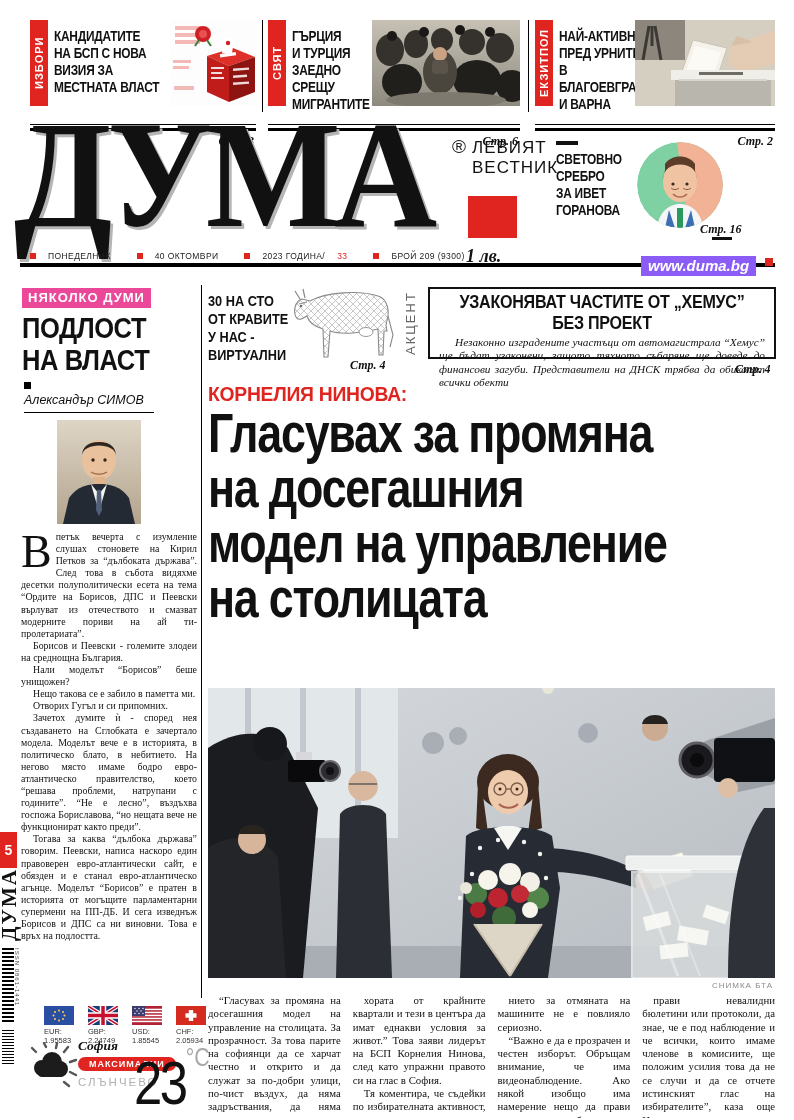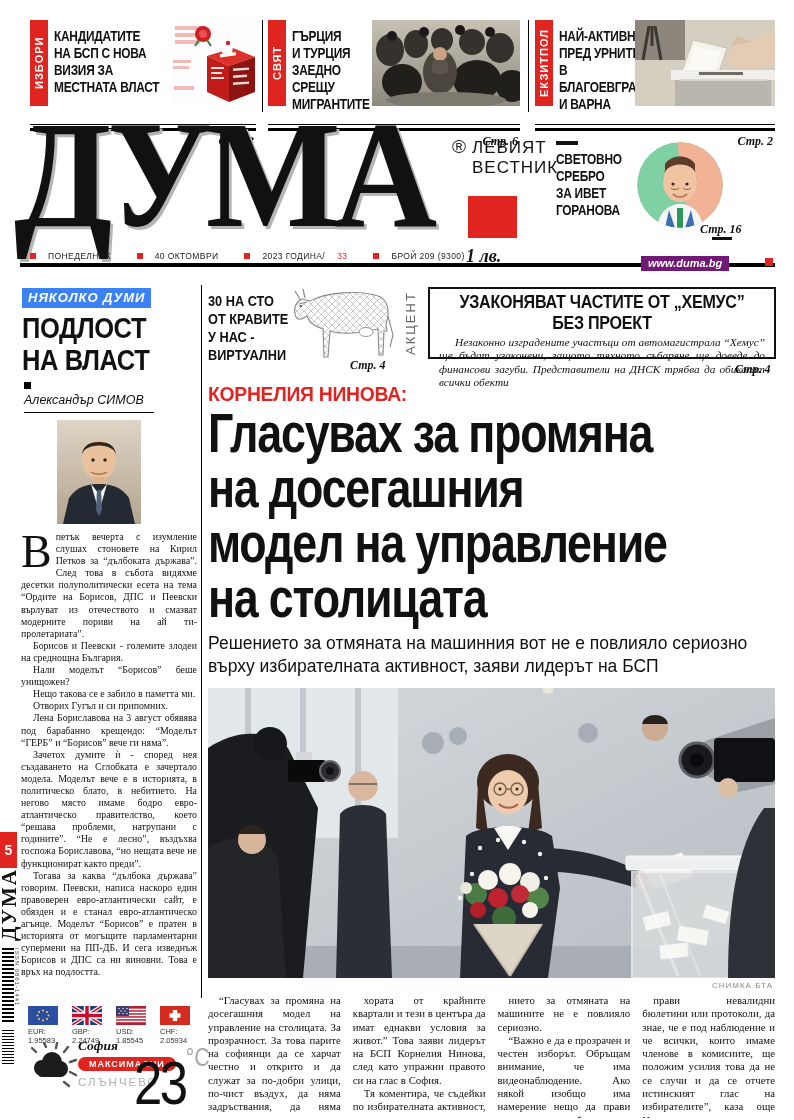--- a/index.html
+++ b/index.html
@@ -48,30 +48,30 @@
   .sport-ref{left:700px;top:222px;}
   .sport-dash2{left:712px;top:237px;width:20px;height:3px;background:#111;}
 
   
   .dateline{left:30px;top:251px;font-size:8.5px;letter-spacing:0.4px;color:#222;display:flex;gap:26px;}
   .dl-item{display:flex;align-items:center;gap:12px;}
   .rsq{display:inline-block;width:6px;height:6px;background:#e02420;}
   .dl-red{color:#e02420;}
   .price{left:466px;top:246px;font-family:"Liberation Serif",serif;font-weight:bold;font-style:italic;font-size:18px;}
   .dlrule{left:20px;top:263px;width:755px;height:3.5px;background:#000;}
-  .web{left:641px;top:256px;background:#701a75;color:#fff;font-weight:bold;font-style:italic;
-       font-size:11px;padding:1px 7px 2px;z-index:3;}
+  .web{left:641px;top:256px;background:#8b5cf6;color:#fff;font-weight:bold;font-style:italic;
+       font-size:15px;padding:1px 7px 2px;z-index:3;}
   .web-sq{left:765px;top:258px;width:8px;height:8px;background:#e02420;z-index:3;}
 
   
   .vdiv-main{left:201px;top:285px;width:1px;height:713px;background:#000;}
 
   
-  .op-label{left:22px;top:288px;background:#3b82f6;color:#fff;font-weight:bold;font-size:13px;
-            letter-spacing:1px;padding:2px 6px 3px;font-style:italic;}
+  .op-label{left:22px;top:288px;background:#ec4899;color:#fff;font-weight:bold;font-size:13px;
+            letter-spacing:1px;padding:2px 6px 3px;}
   .op-title{left:22px;top:312px;width:190px;font-weight:bold;font-size:29px;line-height:32px;
             letter-spacing:-0.5px;transform:scaleX(0.88);transform-origin:left top;}
   .op-bullet{left:24px;top:382px;width:7px;height:7px;background:#000;}
   .op-byline{left:24px;top:393px;font-family:Liberation Sans, sans-serif;font-style:italic;font-size:12.5px;}
   .op-rule{left:24px;top:412px;width:130px;border-bottom:1.5px solid #000;}
   .op-photo{left:57px;top:420px;width:84px;height:104px;}
   .op-text{left:21px;top:531px;width:176px;height:468px;overflow:hidden;
            font-family:"Liberation Serif",serif;font-size:9.9px;line-height:12.1px;text-align:justify;}
   .op-text p{margin:0;text-indent:12px;}
   .op-text p.first{text-indent:0;}
@@ -98,21 +98,21 @@
   .headline{left:208px;top:405px;width:705px;font-weight:bold;font-size:56px;line-height:55px;
             letter-spacing:-1.5px;transform:scaleX(0.80);transform-origin:left top;}
   .subhead{left:208px;top:632px;width:555px;font-size:17.5px;line-height:23px;}
   .main-photo{left:208px;top:688px;width:567px;height:290px;background:#c7cbd0;}
   .credit{left:575px;top:981px;width:198px;text-align:right;font-size:8px;color:#8a8a8a;letter-spacing:1px;}
   .cols{left:208px;top:994px;width:567px;height:124px;display:flex;gap:12px;overflow:hidden;}
   .col{flex:1;font-family:"Liberation Serif",serif;font-size:10.8px;line-height:13.3px;text-align:justify;}
   .col p{margin:0;text-indent:11px;}
 
   
-  .fx{left:28px;top:1006px;display:flex;gap:13px;}
+  .fx{left:44px;top:1006px;display:flex;gap:13px;}
   .fx-item{width:31px;font-size:7.5px;color:#333;line-height:9px;}
   .fx-item svg{display:block;margin-bottom:2px;}
   .weather-icon{left:26px;top:1042px;}
   .w-city{left:78px;top:1038px;font-family:"Liberation Serif",serif;font-weight:bold;font-style:italic;font-size:13.5px;}
   .w-max{left:78px;top:1057px;background:#e02420;color:#fff;font-weight:bold;font-size:9px;
          letter-spacing:1px;padding:2px 11px;border-radius:7px;}
   .w-cond{left:78px;top:1076px;color:#b0b0b0;font-size:11.5px;letter-spacing:2px;}
   .w-temp{left:134px;top:1026px;font-size:62px;line-height:62px;letter-spacing:-3px;
           transform:scaleX(0.82);transform-origin:left top;font-weight:400;}
   .w-unit{font-size:26px;color:#a8a8a8;vertical-align:38px;letter-spacing:0;}
@@ -321,21 +321,20 @@
       <polygon points="34,64 42,74 50,64 42,92" fill="#f5f5f2"></polygon>
       <polygon points="40,70 44,70 45,90 42,96 39,90" fill="#50607a"></polygon>
     </svg>
   </div>
   <div class="abs op-text">
     <p class="first"><span class="dropcap">В</span><span>петък вечерта с изумление слушах стоновете на Кирил Петков за “дълбоката държава”. След това в събота видяхме десетки полуполитически есета на тема “Ордите на Борисов, ДПС и Пеевски върлуват из отечеството и смазват модерните пориви на ай ти-пролетариата”.</span></p>
     <p>Борисов и Пеевски - големите злодеи на среднощна България.</p>
     <p>Нали моделът “Борисов” беше унищожен?</p>
     <p>Нещо такова се е забило в паметта ми.</p>
     <p>Отворих Гугъл и си припомних.</p>
-    <p>Лена Бориславова на 3 август обявява под барабанно крещендо: “Моделът “ГЕРБ” и “Борисов” вече ги няма”.</p>
     <p>Зачетох думите ѝ - според нея създаването на Сглобката е зачертало модела. Моделът вече е в историята, в политическо блато, в небитието. На негово място имаме бодро евро-атлантическо правителство, което “решава проблеми, натрупани с годините”. “Не е лесно”, въздъхва госпожа Бориславова, “но нещата вече не функционират както преди”.</p>
     <p>Тогава за каква “дълбока държава” говорим. Пеевски, написа наскоро един правоверен евро-атлантически сайт, е обязден и е станал евро-атлантическо агънце. Моделът “Борисов” е пратен в историята от могъщите парламентарни супермени на ПП-ДБ. И сега изведнъж Борисов и ДПС са ни виновни. Това е връх на подлостта.</p>
 
   </div>
 
   <div class="abs cow-title prel condX">30 НА СТО
 ОТ КРАВИТЕ
 У НАС -
 ВИРТУАЛНИ</div>
   <div class="abs cow-svg">
@@ -360,21 +359,20 @@
     <div class="ak-title">УЗАКОНЯВАТ ЧАСТИТЕ ОТ „ХЕМУС” БЕЗ ПРОЕКТ</div>
     <div class="ak-text">Незаконно изградените участъци от автомагистрала “Хемус” ще бъдат узаконени, защото тяхното събаряне ще доведе до финансови загуби. Представители на ДНСК трябва да обиколят всички обекти</div>
   </div>
   <div class="abs ak-ref pageref">Стр. 4</div>
 
   <div class="abs kicker">КОРНЕЛИЯ НИНОВА:</div>
   <div class="abs headline prel">Гласувах за промяна
 на досегашния
 модел на управление
 на столицата</div>
-  <div class="abs subhead">Решението за отмяната на машинния вот не е повлияло сериозно върху избирателната активност, заяви лидерът на БСП</div>
 
   <div class="abs main-photo">
     <svg width="567" height="290" viewBox="0 0 567 290">
       <defs>
         <linearGradient id="bgp" x1="0" y1="0" x2="1" y2="1">
             <stop offset="0" stop-color="#d6dade"></stop>
             <stop offset="1" stop-color="#b7bcc2"></stop>
           </linearGradient>
       </defs>
       <rect width="567" height="290" fill="url(#bgp)"></rect>

